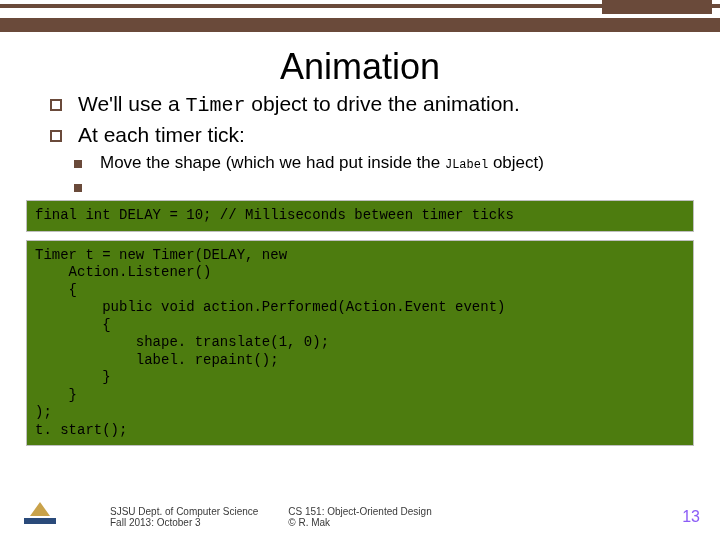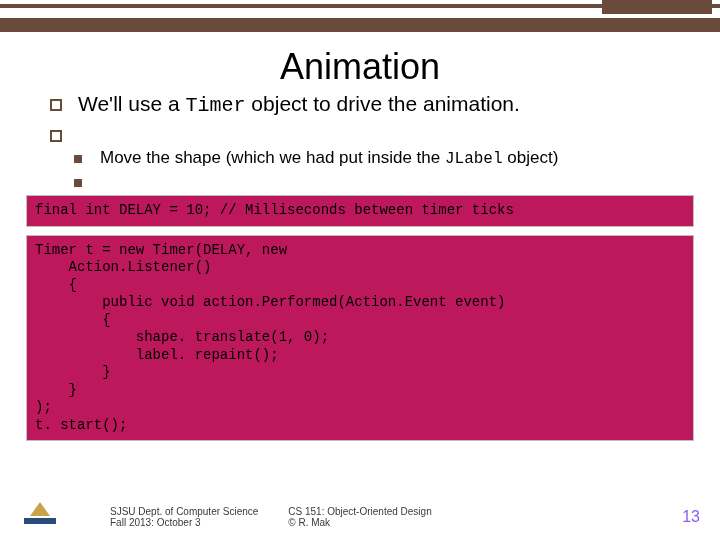--- a/index.html
+++ b/index.html
@@ -10,22 +10,22 @@
   .topbar .bar2 { position: absolute; top: 18px; left: 0; right: 0; height: 14px; background: #6a4a3a; }
   .topbar .tab  { position: absolute; top: 0; right: 8px; width: 110px; height: 14px; background: #6a4a3a; }
   .title { position: absolute; top: 46px; left: 0; right: 0; text-align: center; font-size: 36px; color: #000; }
   .body  { position: absolute; top: 92px; left: 26px; right: 26px; }
   .b1 { display: flex; align-items: flex-start; gap: 16px; font-size: 21px; color: #000; margin-bottom: 6px; margin-left: 24px; }
   .b1 .sq { width: 12px; height: 12px; border: 2px solid #6a4a3a; margin-top: 7px; flex: 0 0 auto; }
   .b2 { display: flex; align-items: flex-start; gap: 18px; font-size: 17px; color: #000; margin-bottom: 4px; padding-left: 48px; }
   .b2 .sqf { width: 8px; height: 8px; background: #6a4a3a; margin-top: 7px; flex: 0 0 auto; }
   .mono { font-family: "Courier New", Courier, monospace; }
   .b1 .mono { font-size: 20px; }
-  .b2 .mono { font-size: 16px; }
-  .codebox { margin-top: 8px; margin-left: 0; background: #be185d; border: 1px solid #bfbfbf; padding: 6px 8px; font-family: "Courier New", Courier, monospace; font-size: 14px; line-height: 1.25; white-space: pre; overflow: hidden; }
+  .b2 .mono { font-size: 12px; }
+  .codebox { margin-top: 8px; margin-left: 0; background: #4d7c0f; border: 1px solid #bfbfbf; padding: 6px 8px; font-family: "Courier New", Courier, monospace; font-size: 14px; line-height: 1.25; white-space: pre; overflow: hidden; }
   .codebox.c1 { margin-bottom: 6px; }
   .footer { position: absolute; bottom: 8px; left: 0; right: 0; height: 34px; }
   .logo { position: absolute; left: 24px; bottom: 2px; width: 32px; height: 28px; }
   .logo .tri { width: 0; height: 0; border-left: 10px solid transparent; border-right: 10px solid transparent; border-bottom: 14px solid #c9a24a; margin: 0 auto; }
   .logo .bar { width: 32px; height: 6px; background: #2a4a7a; margin-top: 2px; }
   .foot-left { position: absolute; left: 74px; bottom: 4px; font-size: 10px; color: #3a3a3a; white-space: pre-line; margin-left: 36px; }
   .foot-center { position: absolute; left: 50%; transform: translateX(-50%); bottom: 4px; font-size: 10px; color: #3a3a3a; text-align: left; white-space: pre-line; }
   .foot-right { position: absolute; right: 20px; bottom: 6px; font-size: 16px; color: #8b5cf6; }
 </style>
 </head>
@@ -42,20 +42,23 @@
 
   <div class="body">
     <div class="b1">
       <span class="sq"></span>
       <span>
         <span>We'll use a </span><span class="mono">Timer</span><span> object to drive the animation.</span>
       </span>
     </div>
     <div class="b1">
       <span class="sq"></span>
+      <span>
+        <span>At each timer tick:</span>
+      </span>
     </div>
     <div class="b2">
       <span class="sqf"></span>
       <span>
         <span>Move the shape (which we had put inside the </span><span class="mono">JLabel</span><span> object)</span>
       </span>
     </div>
     <div class="b2">
       <span class="sqf"></span>
     </div>

